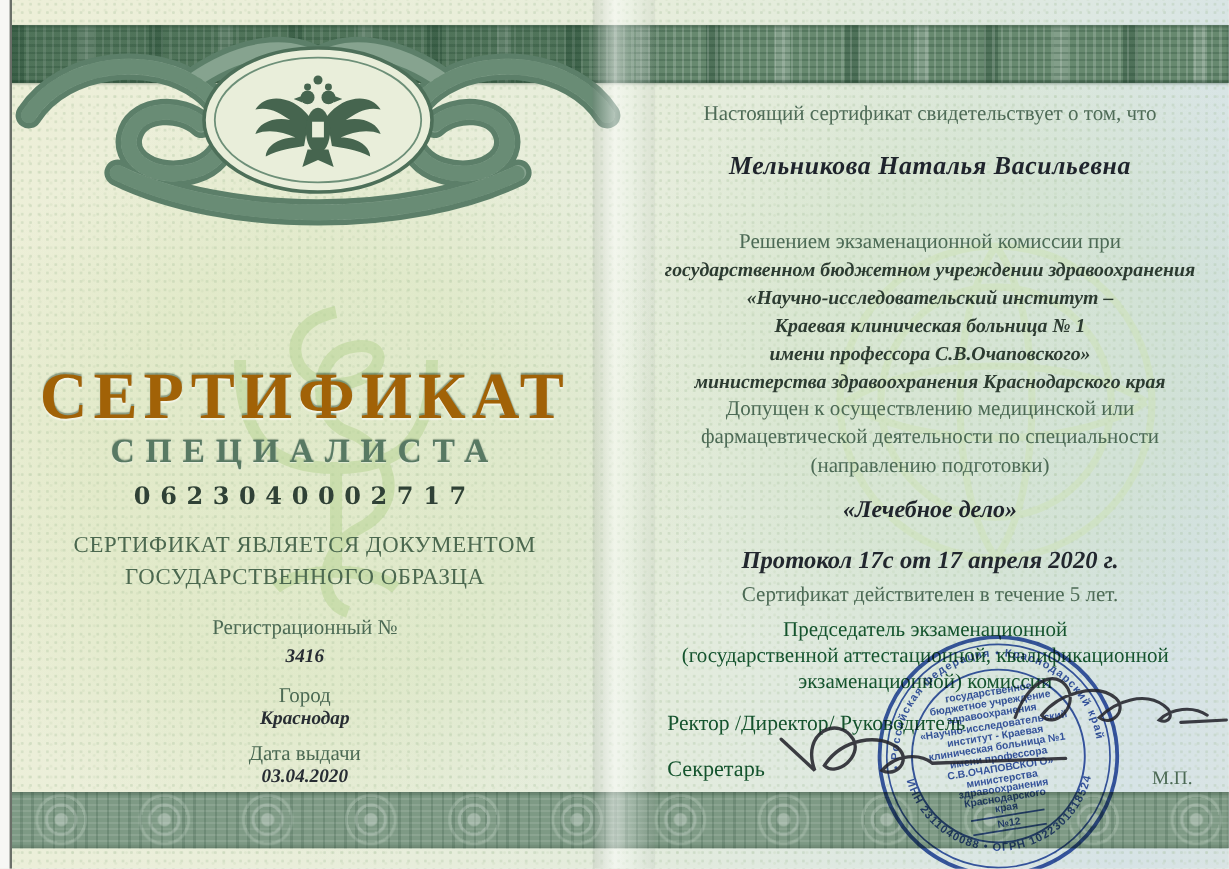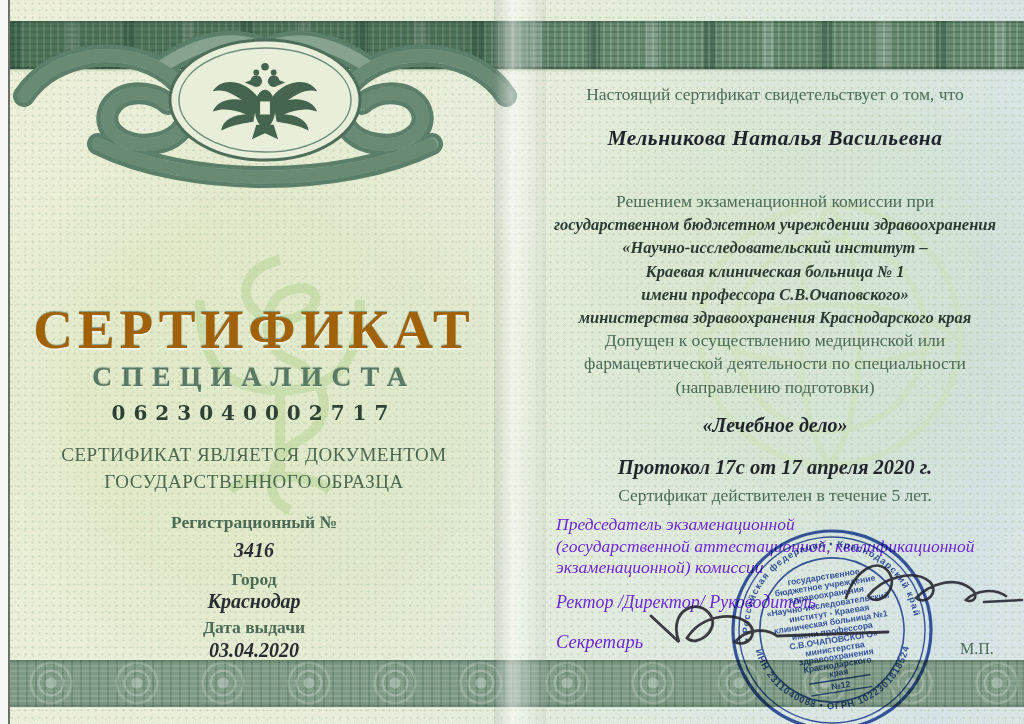--- a/index.html
+++ b/index.html
@@ -49,38 +49,38 @@
   .lcol{position:absolute;left:28px;width:452px;text-align:center;}
   .green-caps{color:#48654f;letter-spacing:1.5px;}
   #country{top:186px;font-size:19px;}
   #title-main{top:298px;font-size:55px;font-weight:bold;letter-spacing:5px;color:#a16207;
      text-shadow:0 2px 1px rgba(255,255,255,.55), 0 -1px 1px rgba(25,55,38,.45);}
   #title-sub{top:361px;font-size:28px;font-weight:bold;letter-spacing:9px;color:#587963;
      text-shadow:0 1px 1px rgba(255,255,255,.5), 0 -1px 1px rgba(25,55,38,.4);}
   #serial{top:401px;font-size:20px;font-weight:bold;letter-spacing:8px;color:#2f4136;
      font-family:"DejaVu Serif",serif;}
   #statement{top:441px;font-size:19px;line-height:27px;color:#4b684f;letter-spacing:.5px;}
-  .fld-label{font-size:17.5px;color:#4c6a54;font-weight:bold;}
-  .fld-value{font-size:20px;font-style:italic;font-weight:bold;color:#272d33;}
+  .fld-label{font-size:17.5px;color:#4c6a54;}
+  .fld-value{font-size:16px;font-style:italic;font-weight:bold;color:#272d33;}
   #reg-label{top:512px;}  #reg-value{top:539px;}
   #city-label{top:569px;} #city-value{top:590px;}
   #date-label{top:617px;} #date-value{top:639px;}
 
   
   .rcol{position:absolute;left:538px;width:474px;text-align:center;}
   #intro{top:84px;font-size:17.5px;color:#4e6b57;}
   #holder{top:126px;font-size:21.5px;font-weight:bold;font-style:italic;color:#1f242c;letter-spacing:.5px;}
   #body-lines{top:190px;font-size:16.5px;line-height:23.2px;color:#43604c;}
   #body-lines .it{font-style:italic;font-weight:bold;color:#2c3b31;}
   #body-lines .it2{font-style:italic;font-weight:bold;color:#2c3b31;}
   #body-lines .rg{font-size:17.5px;color:#4c6a55;}
   #specialty{top:414px;font-size:20px;font-weight:bold;font-style:italic;color:#20252c;}
   #protocol{top:456px;font-size:20.5px;font-weight:bold;font-style:italic;color:#22272e;}
   #validity{top:485px;font-size:17.5px;color:#4c6a55;}
-  .sign-label{position:absolute;left:556px;font-style:italic;color:#6d28d9;text-align:left;}
+  .sign-label{position:absolute;left:556px;color:#14532d;text-align:center;}
   #chairman{top:514px;font-size:17.5px;line-height:21.5px;width:430px;}
   #rector{top:592px;font-size:18px;}
   #secretary{top:632px;font-size:18.5px;}
   #mp{position:absolute;left:960px;top:640px;font-size:16px;color:#4c6a55;}
 
   
   #stamp{position:absolute;left:729px;top:527px;width:206px;height:206px;
          mix-blend-mode:multiply;opacity:.93;}
   
   #sig-rector{position:absolute;left:838px;top:540px;}

